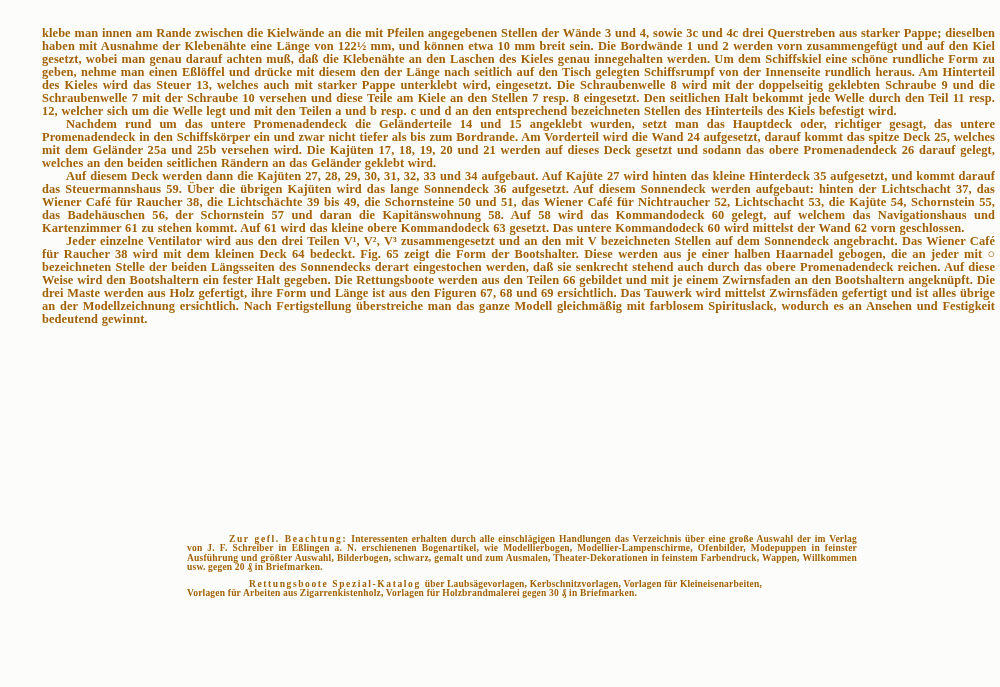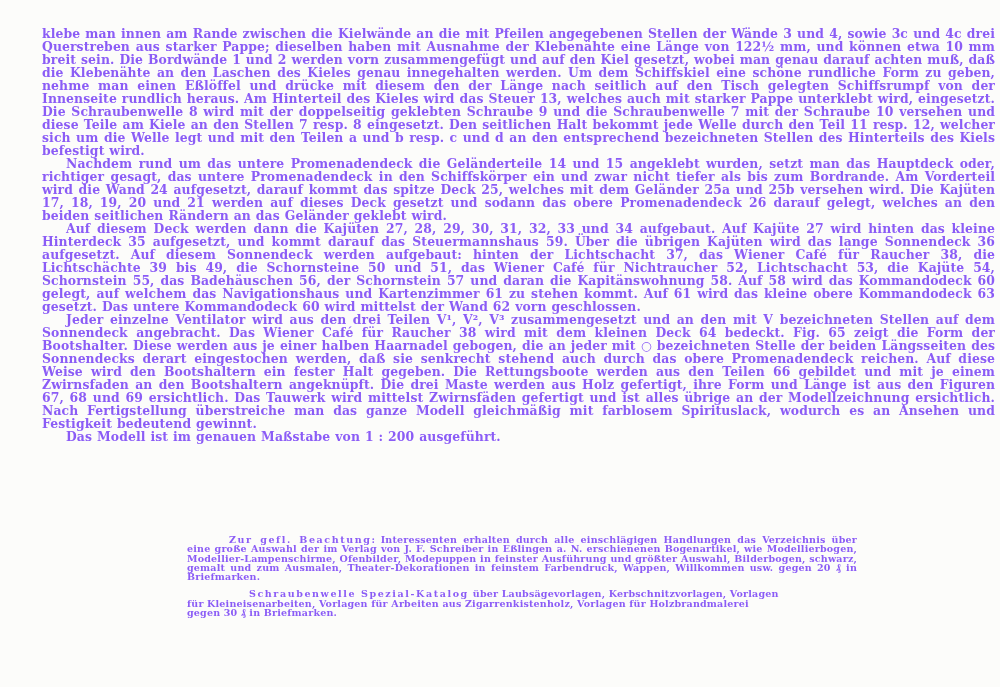--- a/index.html
+++ b/index.html
@@ -47,32 +47,31 @@
     margin-top: 8px;
     text-indent: 62px;
     text-align: left;
     width: 592px;
   }
   .lead { letter-spacing: 1.6px; margin-right: 4px; }
 </style>
 </head>
 <body style="background: rgb(252, 252, 250);">
 
-<div class="page" style="color: #8b5cf6;">
+<div class="page" style="color: #a16207; font-family: Liberation Serif, serif;">
 
   <div class="body-text">
     <p class="para">klebe man innen am Rande zwischen die Kielwände an die mit Pfeilen angegebenen Stellen der Wände 3 und 4, sowie 3c und 4c drei Querstreben aus starker Pappe; dieselben haben mit Ausnahme der Klebenähte eine Länge von 122½ mm, und können etwa 10 mm breit sein. Die Bordwände 1 und 2 werden vorn zusammengefügt und auf den Kiel gesetzt, wobei man genau darauf achten muß, daß die Klebenähte an den Laschen des Kieles genau innegehalten werden. Um dem Schiffskiel eine schöne rundliche Form zu geben, nehme man einen Eßlöffel und drücke mit diesem den der Länge nach seitlich auf den Tisch gelegten Schiffsrumpf von der Innenseite rundlich heraus. Am Hinterteil des Kieles wird das Steuer 13, welches auch mit starker Pappe unterklebt wird, eingesetzt. Die Schraubenwelle 8 wird mit der doppelseitig geklebten Schraube 9 und die Schraubenwelle 7 mit der Schraube 10 versehen und diese Teile am Kiele an den Stellen 7 resp. 8 eingesetzt. Den seitlichen Halt bekommt jede Welle durch den Teil 11 resp. 12, welcher sich um die Welle legt und mit den Teilen a und b resp. c und d an den entsprechend bezeichneten Stellen des Hinterteils des Kiels befestigt wird.</p>
     <p class="para indent">Nachdem rund um das untere Promenadendeck die Geländerteile 14 und 15 angeklebt wurden, setzt man das Hauptdeck oder, richtiger gesagt, das untere Promenadendeck in den Schiffskörper ein und zwar nicht tiefer als bis zum Bordrande. Am Vorderteil wird die Wand 24 aufgesetzt, darauf kommt das spitze Deck 25, welches mit dem Geländer 25a und 25b versehen wird. Die Kajüten 17, 18, 19, 20 und 21 werden auf dieses Deck gesetzt und sodann das obere Promenadendeck 26 darauf gelegt, welches an den beiden seitlichen Rändern an das Geländer geklebt wird.</p>
     <p class="para indent">Auf diesem Deck werden dann die Kajüten 27, 28, 29, 30, 31, 32, 33 und 34 aufgebaut. Auf Kajüte 27 wird hinten das kleine Hinterdeck 35 aufgesetzt, und kommt darauf das Steuermannshaus 59. Über die übrigen Kajüten wird das lange Sonnendeck 36 aufgesetzt. Auf diesem Sonnendeck werden aufgebaut: hinten der Lichtschacht 37, das Wiener Café für Raucher 38, die Lichtschächte 39 bis 49, die Schornsteine 50 und 51, das Wiener Café für Nichtraucher 52, Lichtschacht 53, die Kajüte 54, Schornstein 55, das Badehäuschen 56, der Schornstein 57 und daran die Kapitänswohnung 58. Auf 58 wird das Kommandodeck 60 gelegt, auf welchem das Navigationshaus und Kartenzimmer 61 zu stehen kommt. Auf 61 wird das kleine obere Kommandodeck 63 gesetzt. Das untere Kommandodeck 60 wird mittelst der Wand 62 vorn geschlossen.</p>
     <p class="para indent">Jeder einzelne Ventilator wird aus den drei Teilen V¹, V², V³ zusammengesetzt und an den mit V bezeichneten Stellen auf dem Sonnendeck angebracht. Das Wiener Café für Raucher 38 wird mit dem kleinen Deck 64 bedeckt. Fig. 65 zeigt die Form der Bootshalter. Diese werden aus je einer halben Haarnadel gebogen, die an jeder mit ○ bezeichneten Stelle der beiden Längsseiten des Sonnendecks derart eingestochen werden, daß sie senkrecht stehend auch durch das obere Promenadendeck reichen. Auf diese Weise wird den Bootshaltern ein fester Halt gegeben. Die Rettungsboote werden aus den Teilen 66 gebildet und mit je einem Zwirnsfaden an den Bootshaltern angeknüpft. Die drei Maste werden aus Holz gefertigt, ihre Form und Länge ist aus den Figuren 67, 68 und 69 ersichtlich. Das Tauwerk wird mittelst Zwirnsfäden gefertigt und ist alles übrige an der Modellzeichnung ersichtlich. Nach Fertigstellung überstreiche man das ganze Modell gleichmäßig mit farblosem Spirituslack, wodurch es an Ansehen und Festigkeit bedeutend gewinnt.</p>
-    <p class="para indent">Das Modell ist im genauen Maßstabe von 1 : 200 ausgeführt.</p>
   </div>
 
   <div class="notice">
     <p class="notice-para">
       <span class="lead">Zur gefl. Beachtung:</span><span>Interessenten erhalten durch alle einschlägigen Handlungen das Verzeichnis über eine große Auswahl der im Verlag von J. F. Schreiber in Eßlingen a. N. erschienenen Bogenartikel, wie Modellierbogen, Modellier-Lampenschirme, Ofenbilder, Modepuppen in feinster Ausführung und größter Auswahl, Bilderbogen, schwarz, gemalt und zum Ausmalen, Theater-Dekorationen in feinstem Farbendruck, Wappen, Willkommen usw. gegen 20 ₰ in Briefmarken.</span>
     </p>
     <p class="notice-para catalog">
-      <span class="lead">Schraubenwelle Spezial-Katalog</span><span>über Laubsägevorlagen, Kerbschnitzvorlagen, Vorlagen für Kleineisenarbeiten, Vorlagen für Arbeiten aus Zigarrenkistenholz, Vorlagen für Holzbrandmalerei gegen 30 ₰ in Briefmarken.</span>
+      <span class="lead">Rettungsboote Spezial-Katalog</span><span>über Laubsägevorlagen, Kerbschnitzvorlagen, Vorlagen für Kleineisenarbeiten, Vorlagen für Arbeiten aus Zigarrenkistenholz, Vorlagen für Holzbrandmalerei gegen 30 ₰ in Briefmarken.</span>
     </p>
   </div>
 
 </div>
 
 </body></html>

